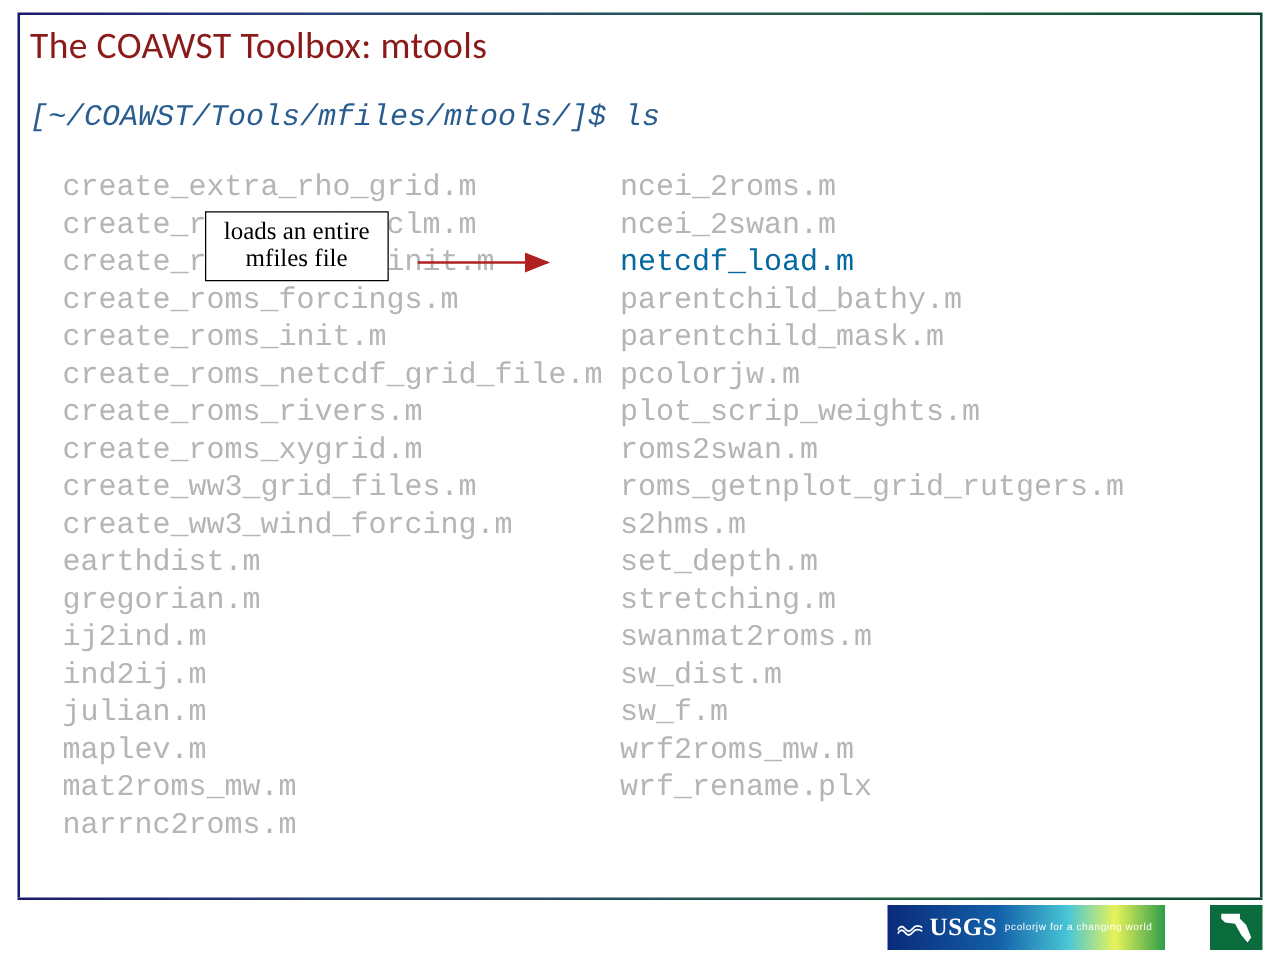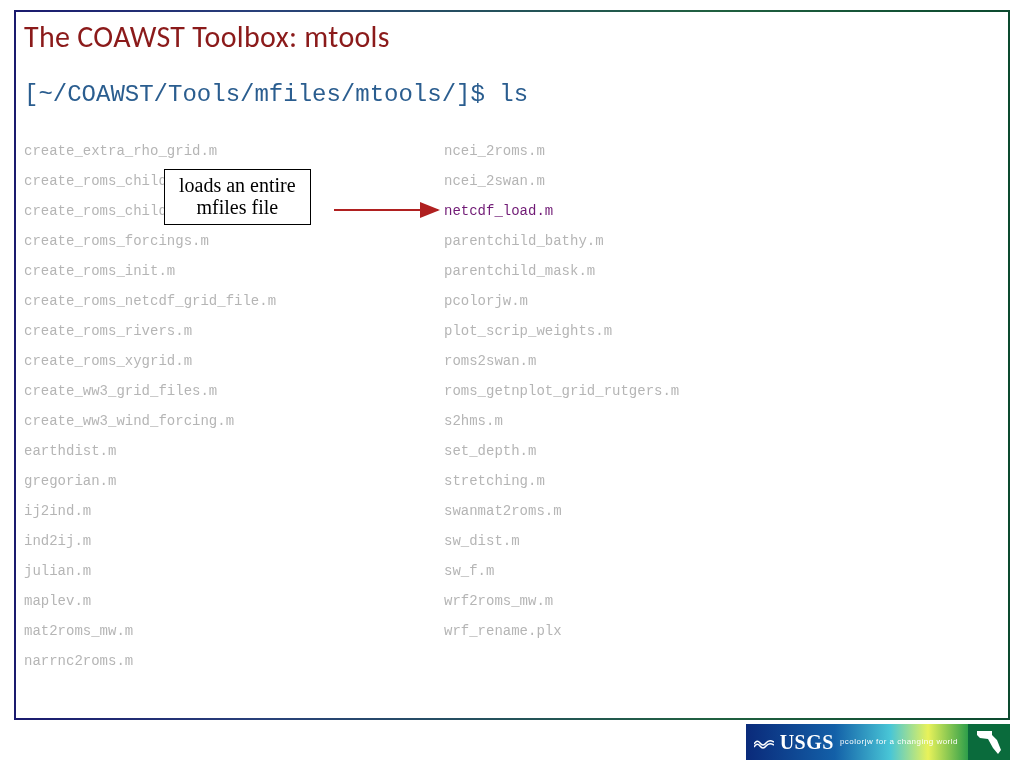--- a/index.html
+++ b/index.html
@@ -33,40 +33,42 @@
     font-size: 30px;
     color: #8b1a1a;
     margin: 6px 0 24px 6px;
     letter-spacing: 0.3px;
   }
   .prompt {
     font-family: Consolas, "Courier New", monospace;
     font-size: 24px;
     color: #2a5d8f;
     margin: 26px 0 28px 6px;
+    font-style: italic;
   }
   .listing {
     position: relative;
     margin-left: 6px;
   }
   .cols {
     display: flex;
     flex-direction: row;
   }
   .col {
     font-family: Consolas, "Courier New", monospace;
-    font-size: 14px;
+    font-size: 24px;
     line-height: 30px;
     color: #b5b5b5; 
     white-space: pre;
+    margin-left: 26px;
   }
   .col.left { width: 420px; }
   .col.right { }
   .hl {
-    color: #701a75;
+    color: #0369a1;
   }
   
   .callout {
     position: absolute;
     box-sizing: border-box;
     background: #ffffff;
     border: 1.5px solid #000000;
     padding: 4px 14px 6px 14px;
     text-align: center;
     font-family: Liberation Serif, serif;
@@ -80,20 +82,21 @@
     z-index: 4;
     pointer-events: none;
   }
   .footer {
     position: absolute;
     right: 14px;
     bottom: 8px;
     height: 36px;
     display: flex;
     align-items: stretch;
+    gap: 36px;
   }
   .usgs {
     display: flex;
     align-items: center;
     background: linear-gradient(to right, #0a2a7a 0%, #1360a8 40%, #49c6d6 65%, #e8f25a 82%, #2e9e4a 100%);
     color: #ffffff;
     padding: 0 10px 0 8px;
   }
   .usgs-mark {
     font-family: Georgia, "Times New Roman", serif;

